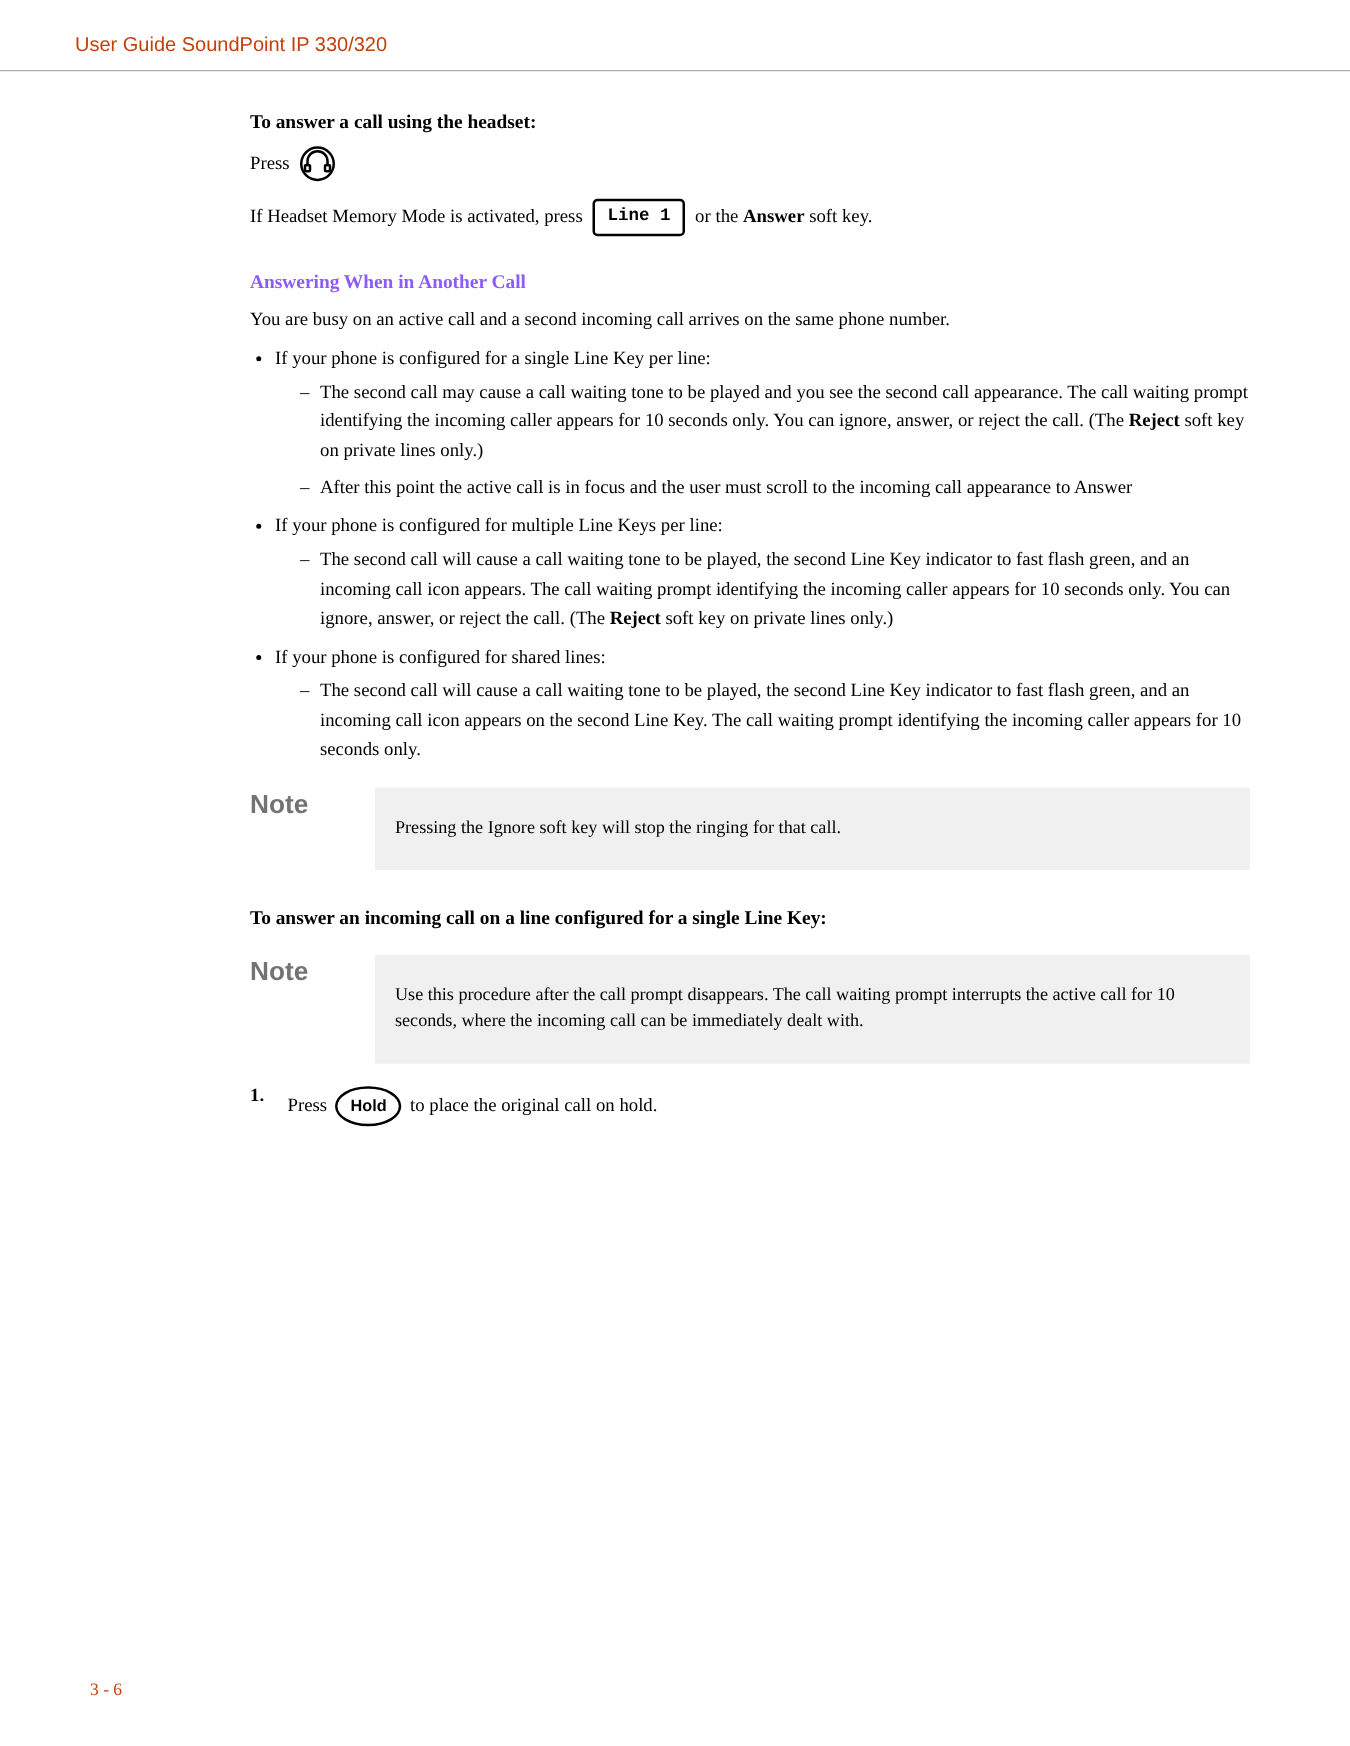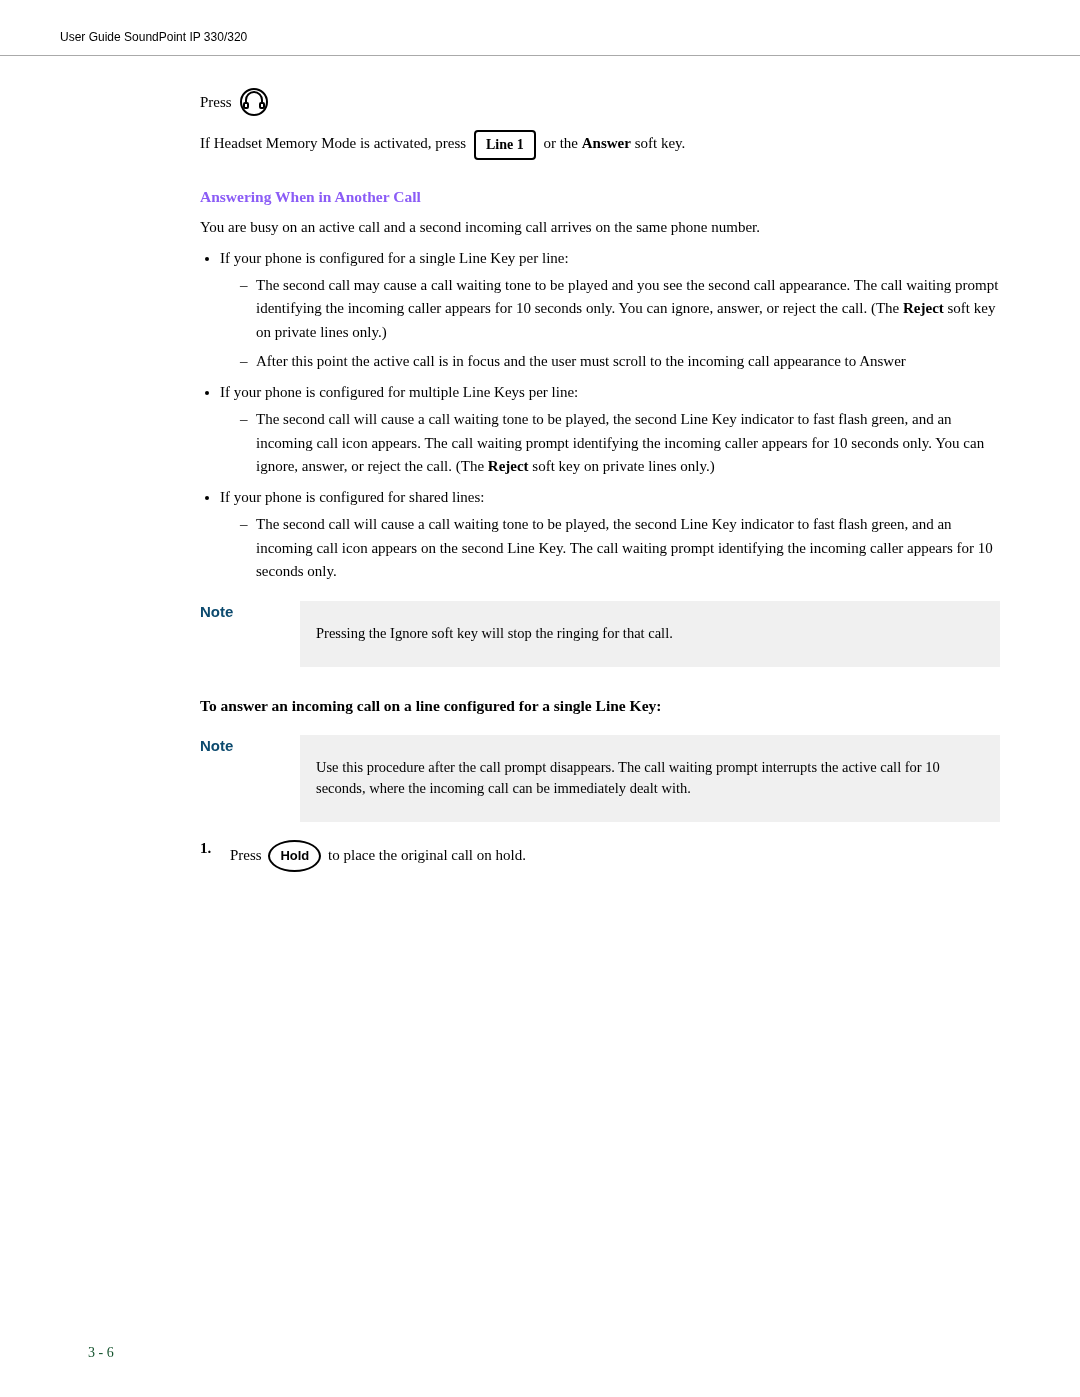--- a/index.html
+++ b/index.html
@@ -12,22 +12,22 @@
       min-height: 1397px;
       position: relative;
     }
 
     .page-header {
       padding: 28px 60px 10px 60px;
       border-bottom: 1.5px solid #aaa;
       margin-bottom: 0;
     }
     .page-header-text {
-      font-size: 12px;
-      color: #000000;
+      font-size: 16px;
+      color: #c2410c;
       font-family: Arial, sans-serif;
     }
 
     .page-content {
       padding: 32px 80px 60px 200px;
     }
 
     
     .section-title {
       font-weight: bold;
@@ -66,21 +66,21 @@
       position: relative;
     }
 
     
     .line-key-btn {
       display: inline-block;
       border: 2px solid #000;
       border-radius: 4px;
       padding: 2px 10px;
       font-size: 14px;
-      font-family: Liberation Serif, serif;
+      font-family: Liberation Mono, monospace;
       font-weight: bold;
       vertical-align: middle;
       margin: 0 4px;
       background: #fff;
     }
 
     
     .hold-btn {
       display: inline-flex;
       align-items: center;
@@ -124,23 +124,23 @@
       left: 0;
     }
 
     
     .note-row {
       display: flex;
       align-items: flex-start;
       margin: 18px 0;
     }
     .note-label {
-      color: #0c4a6e;
-      font-weight: bold;
-      font-size: 15px;
+      color: #737373;
+      font-weight: bold;
+      font-size: 21px;
       font-family: Arial, sans-serif;
       min-width: 100px;
       padding-top: 2px;
     }
     .note-content {
       background: #f0f0f0;
       padding: 22px 16px;
       font-size: 14.5px;
       line-height: 1.5;
       flex: 1;
@@ -167,23 +167,23 @@
     }
     .step-content {
       font-size: 15px;
       line-height: 1.55;
     }
 
     
     .page-footer {
       position: absolute;
       bottom: 36px;
-      left: 88px;
+      left: 72px;
       font-size: 14px;
-      color: #14532d;
+      color: #c2410c;
     }
 
     
     .press-line {
       display: flex;
       align-items: center;
       flex-wrap: wrap;
       margin-bottom: 14px;
       font-size: 15px;
       line-height: 1.6;
@@ -198,20 +198,21 @@
 </head>
 <body>
 
 <div class="page-header">
   <span class="page-header-text">User Guide SoundPoint IP 330/320</span>
 </div>
 
 <div class="page-content">
 
   <div>
+    <div class="section-title">To answer a call using the headset:</div>
 
     <div class="press-line">
       <span style="margin-right:5px;">Press</span>
 
       <span class="icon-headset">
         <svg class="headset-svg" viewBox="0 0 24 24" fill="none" stroke="#000" stroke-width="2">
           <path d="M4 14v-4a8 8 0 0 1 16 0v4"></path>
           <rect x="2" y="13" width="4" height="5" rx="1"></rect>
           <rect x="18" y="13" width="4" height="5" rx="1"></rect>
         </svg>

